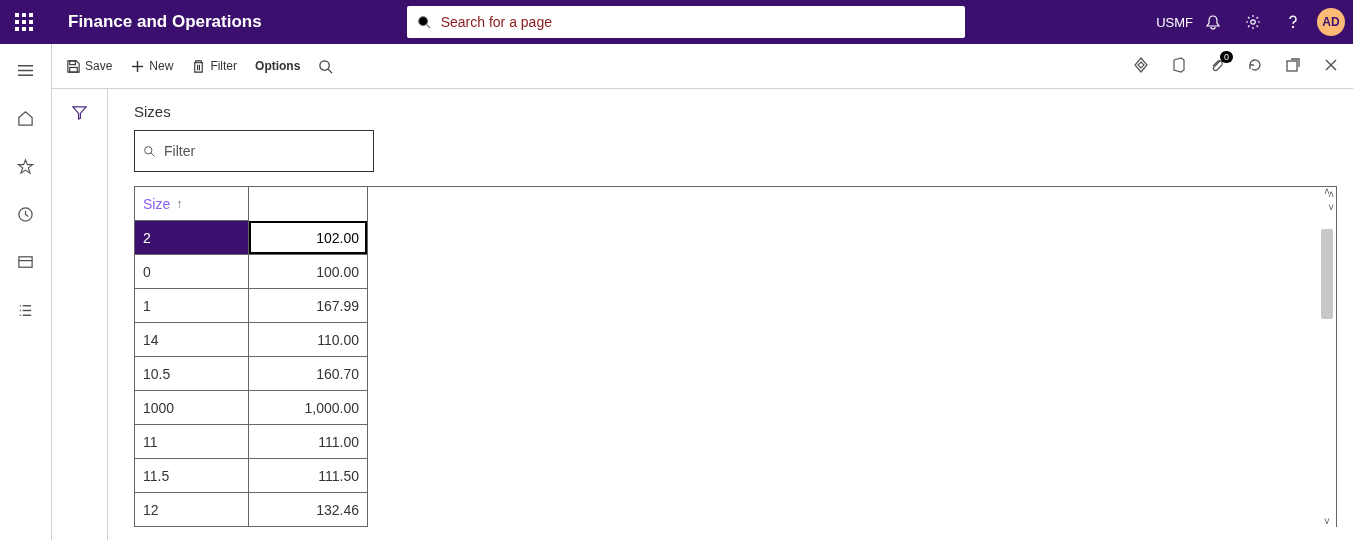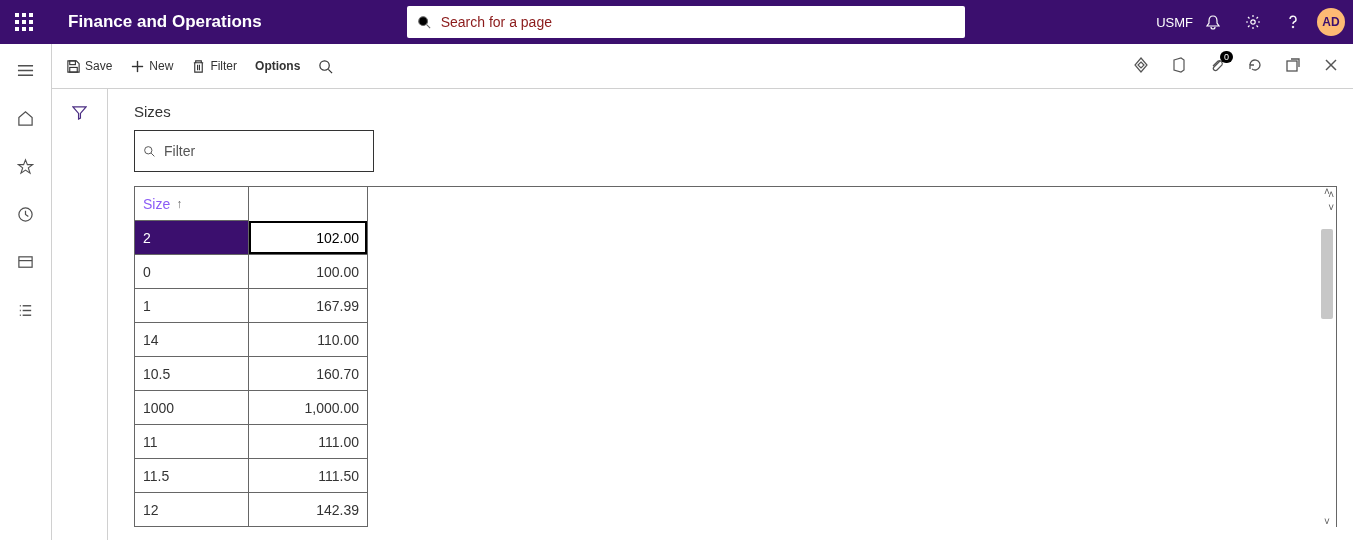--- a/index.html
+++ b/index.html
@@ -276,21 +276,21 @@
                 <div class="row">
                   <div class="cell col-size">11</div>
                   <div class="cell col-disp">111.00</div>
                 </div>
                 <div class="row">
                   <div class="cell col-size">11.5</div>
                   <div class="cell col-disp">111.50</div>
                 </div>
                 <div class="row">
                   <div class="cell col-size">12</div>
-                  <div class="cell col-disp">142.39</div>
+                  <div class="cell col-disp">132.46</div>
                 </div>
               </div>
           </div>
           <div class="grow">
             <div class="hscroll-arrows">
               <span>˄</span>
               <span>˅</span>
             </div>
             <div class="vscroll">
               <span class="arrow">˄</span>

